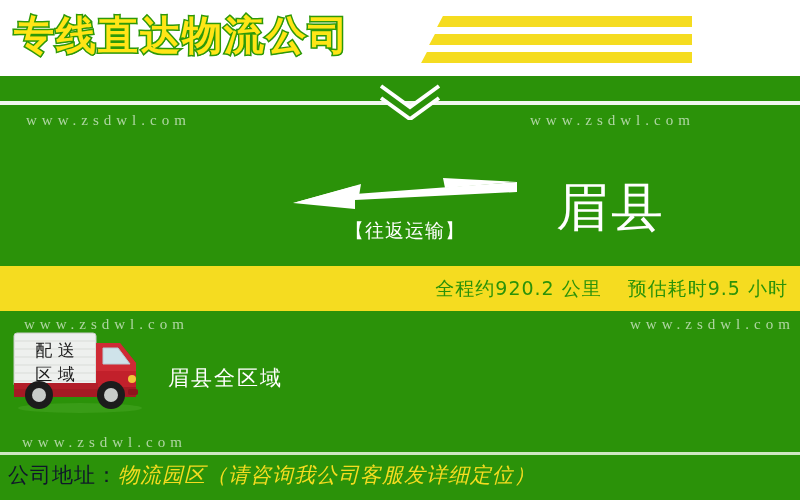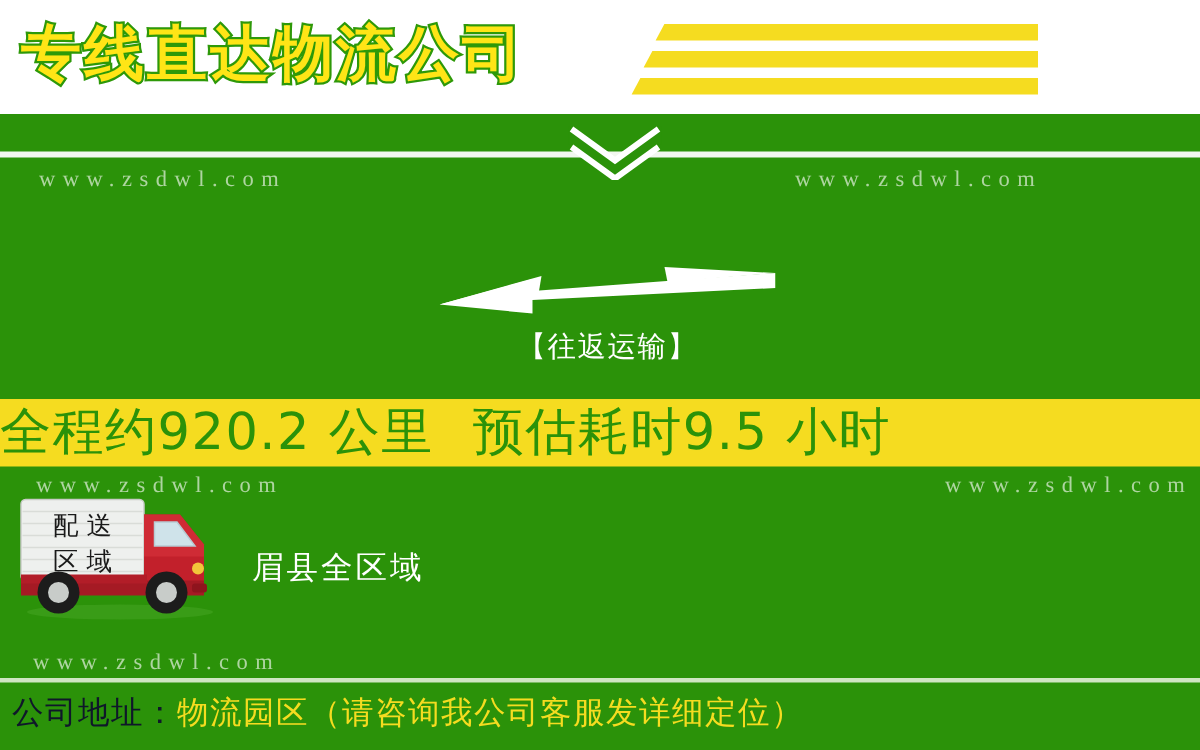--- a/index.html
+++ b/index.html
@@ -101,22 +101,22 @@
     white-space:nowrap;
   }
 
   
   .stats-band{
     position:absolute;left:0;top:190px;width:800px;height:45px;
     background:#F5DC20;
   }
   .stats-text{
     position:absolute;left:0;top:0;width:788px;height:45px;
-    line-height:45px;text-align:left;
-    color:#2b9209;font-size:34px;letter-spacing:1px;
+    line-height:45px;text-align:right;
+    color:#2b9209;font-size:19px;letter-spacing:1px;
     font-family:"DejaVu Sans","Liberation Sans",sans-serif;
     white-space:nowrap;
   }
   .stats-gap{display:inline-block;width:26px;}
 
   
   .truck-wrap{
     position:absolute;left:8px;top:253px;width:150px;height:85px;
   }
   .truck-wrap svg{display:block;}
@@ -127,21 +127,21 @@
     white-space:nowrap;
   }
 
   
   .footer-line{
     position:absolute;left:8px;top:385px;width:790px;
     font-size:21px;letter-spacing:1px;white-space:nowrap;
     font-family:"DejaVu Sans","Liberation Sans",sans-serif;
   }
   .footer-label{color:#0f172a;}
-  .footer-value{color:#F5DC20;}
+  .footer-value{color:#F5DC20;font-style:italic;}
 </style>
 </head>
 <body>
 
 <div id="banner">
 
   <div class="header-zone">
     <div class="header-title">专线直达物流公司</div>
     <div class="stripe s1"></div>
     <div class="stripe s2"></div>
@@ -176,20 +176,21 @@
           <svg width="224" height="40" viewBox="0 0 224 40">
             <polygon points="0,25 62,8 62,16 224,4 224,14 62,22 62,31" fill="#ffffff"></polygon>
             <polygon points="224,4 150,0 152,10" fill="#ffffff"></polygon>
             <polygon points="0,25 68,6 66,18" fill="#ffffff"></polygon>
           </svg>
         </div>
 
         <div class="note-bot">【往返运输】</div>
       </div>
 
+      <div class="city dest">眉县</div>
     </div>
 
     <div class="stats-band">
       <div class="stats-text"><span>全程约920.2 公里</span><span class="stats-gap"></span><span>预估耗时9.5 小时</span></div>
     </div>
 
     <div class="truck-wrap">
       <svg width="150" height="85" viewBox="0 0 150 85">
 
         <ellipse cx="72" cy="79" rx="62" ry="5" fill="#46a423" opacity="0.55"></ellipse>

